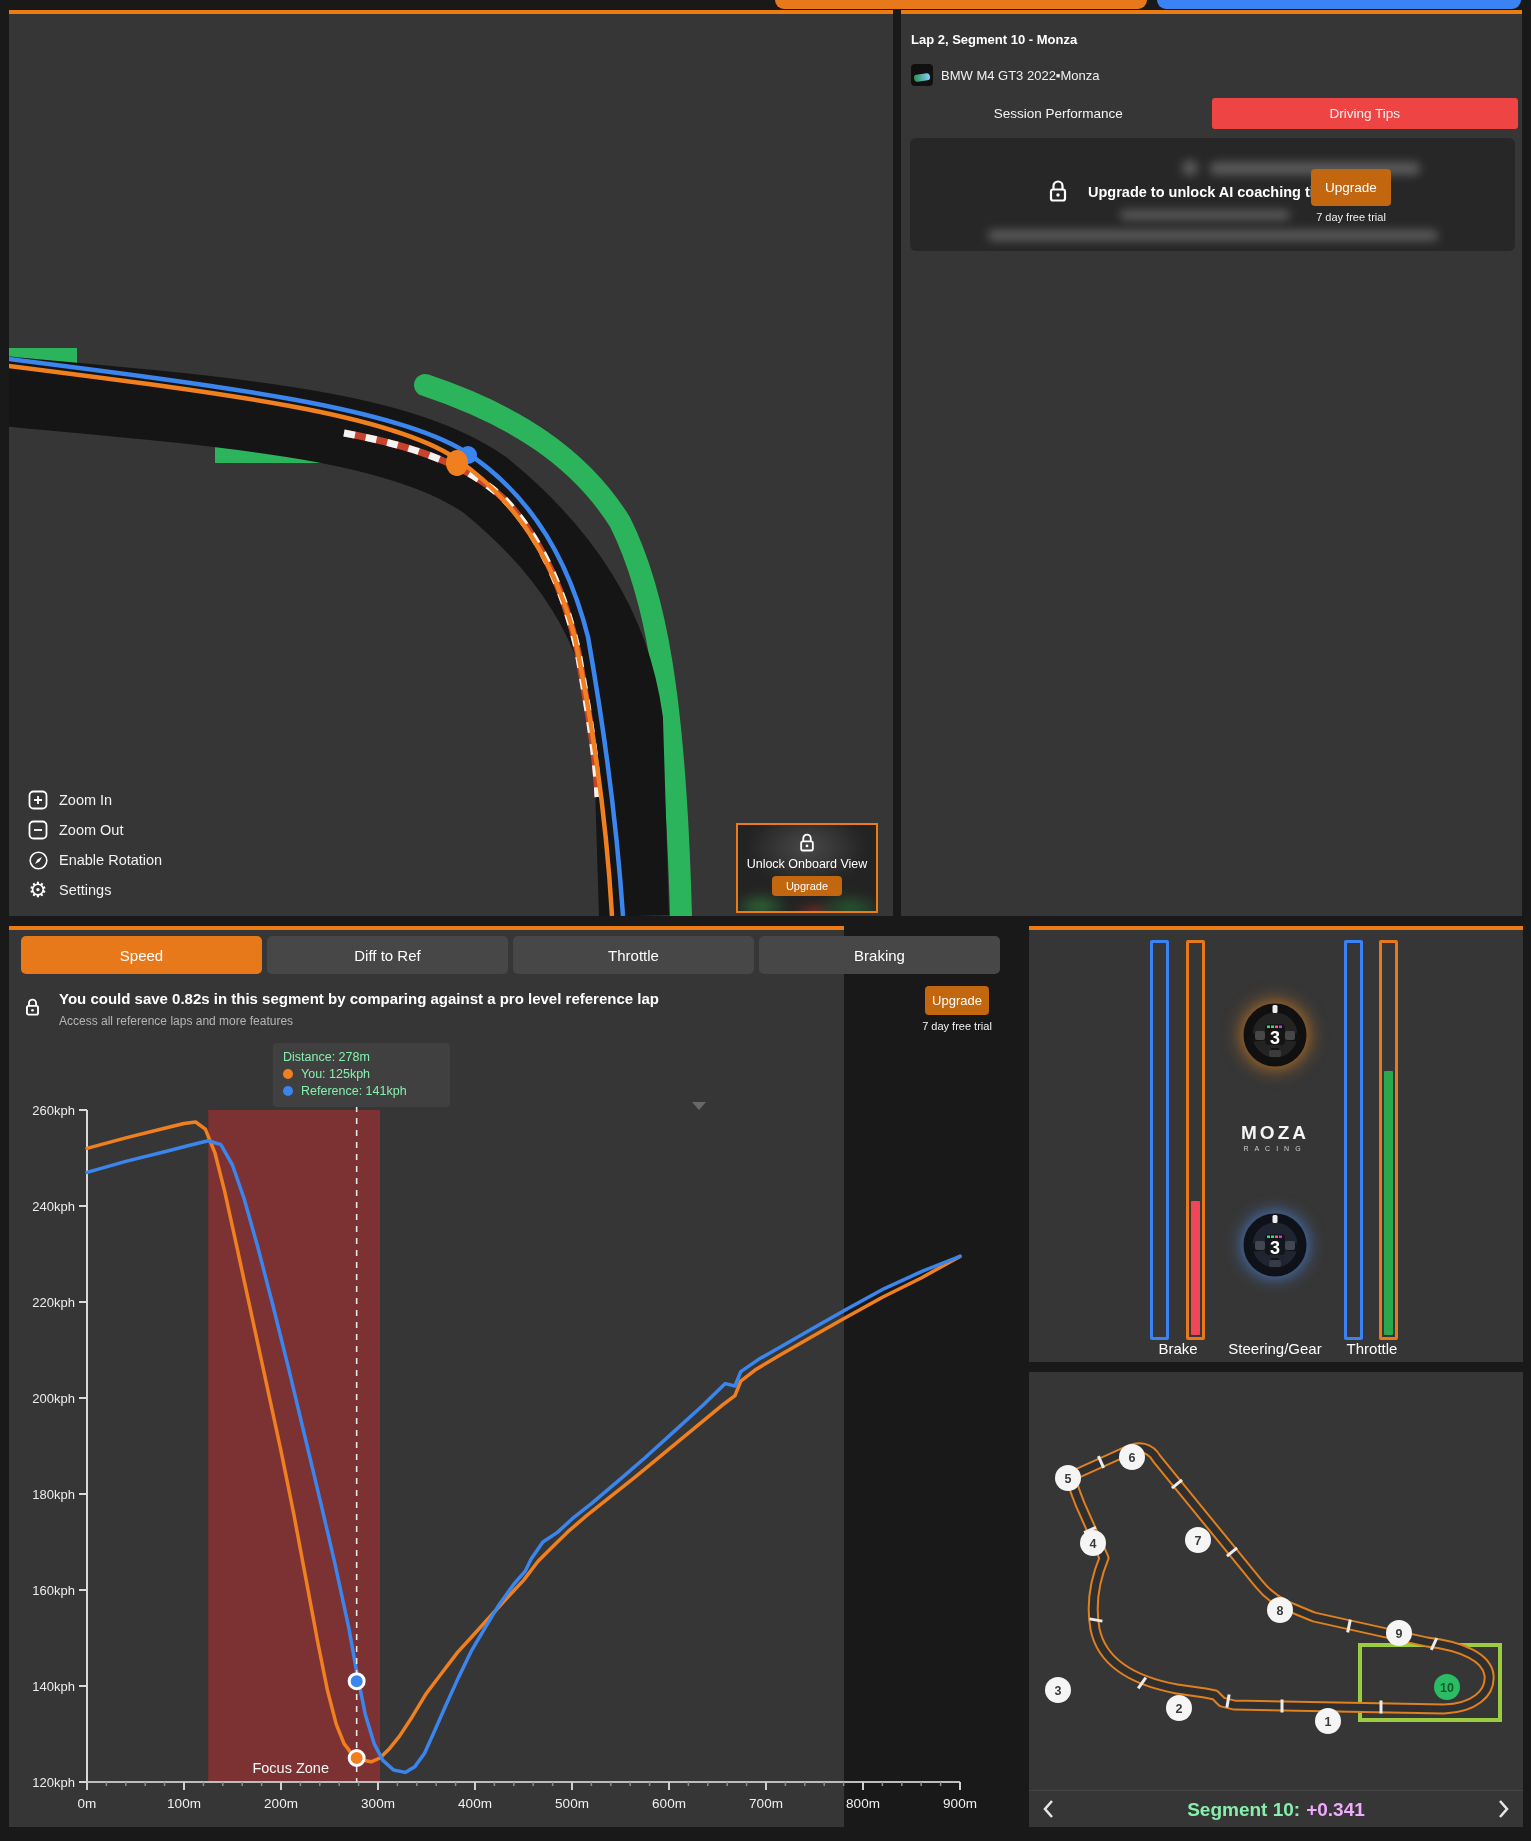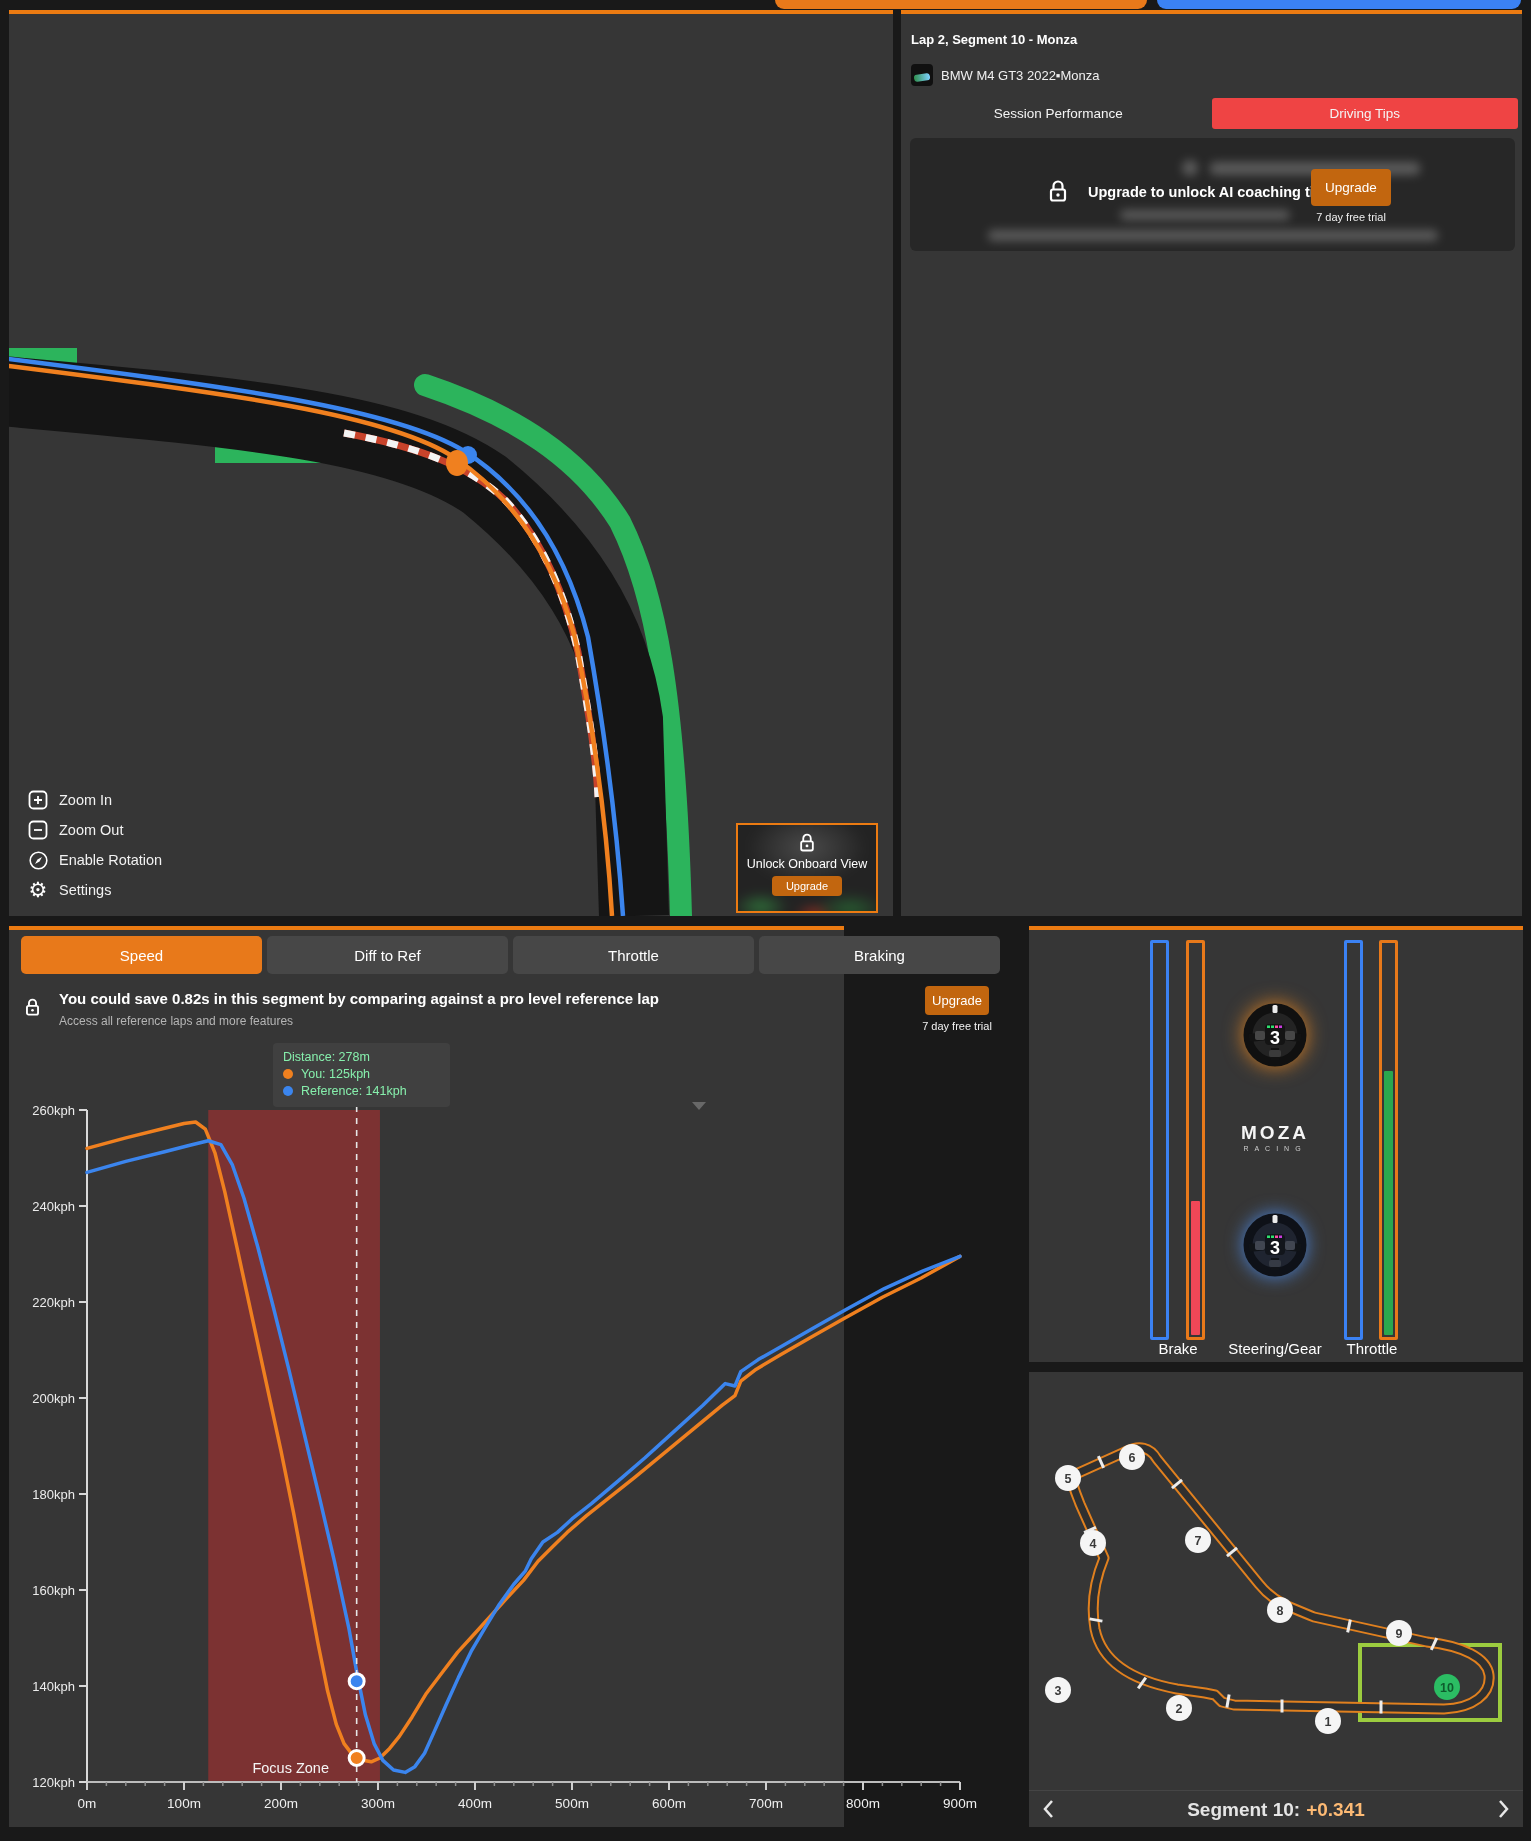--- a/index.html
+++ b/index.html
@@ -83,22 +83,22 @@
   .moza{position:absolute;left:196px;top:192px;width:100px;text-align:center;}
   .moza-main{font-size:19px;font-weight:bold;color:#f5f5f5;letter-spacing:3px;}
   .moza-sub{font-size:7px;color:#cfcfcf;letter-spacing:6px;margin-top:1px;}
   .t-labels{position:absolute;left:0;top:410px;width:494px;}
   .t-label{position:absolute;font-size:15px;color:#fff;transform:translateX(-50%);}
   
   .map-panel{left:1029px;top:1372px;width:494px;height:455px;}
   .map-svg{position:absolute;left:0;top:0;}
   .map-footer{position:absolute;left:0;top:418px;width:494px;height:37px;border-top:1px solid #454545;
               display:flex;align-items:center;justify-content:center;}
-  .map-footer .seg{font-size:19px;font-weight:bold;color:#e5e5e5;}
-  .map-footer .delta{font-size:19px;font-weight:bold;color:#fdba74;margin-left:6px;}
+  .map-footer .seg{font-size:19px;font-weight:bold;color:#86efac;}
+  .map-footer .delta{font-size:19px;font-weight:bold;color:#f0abfc;margin-left:6px;}
   .mf-chev{position:absolute;top:7px;cursor:pointer;}
   .mf-chev.l{left:12px;} .mf-chev.r{right:12px;}
 </style>
 </head>
 <body>
 
 <div class="page">
 
   <div class="pill orange"></div>
   <div class="pill blue"></div>

